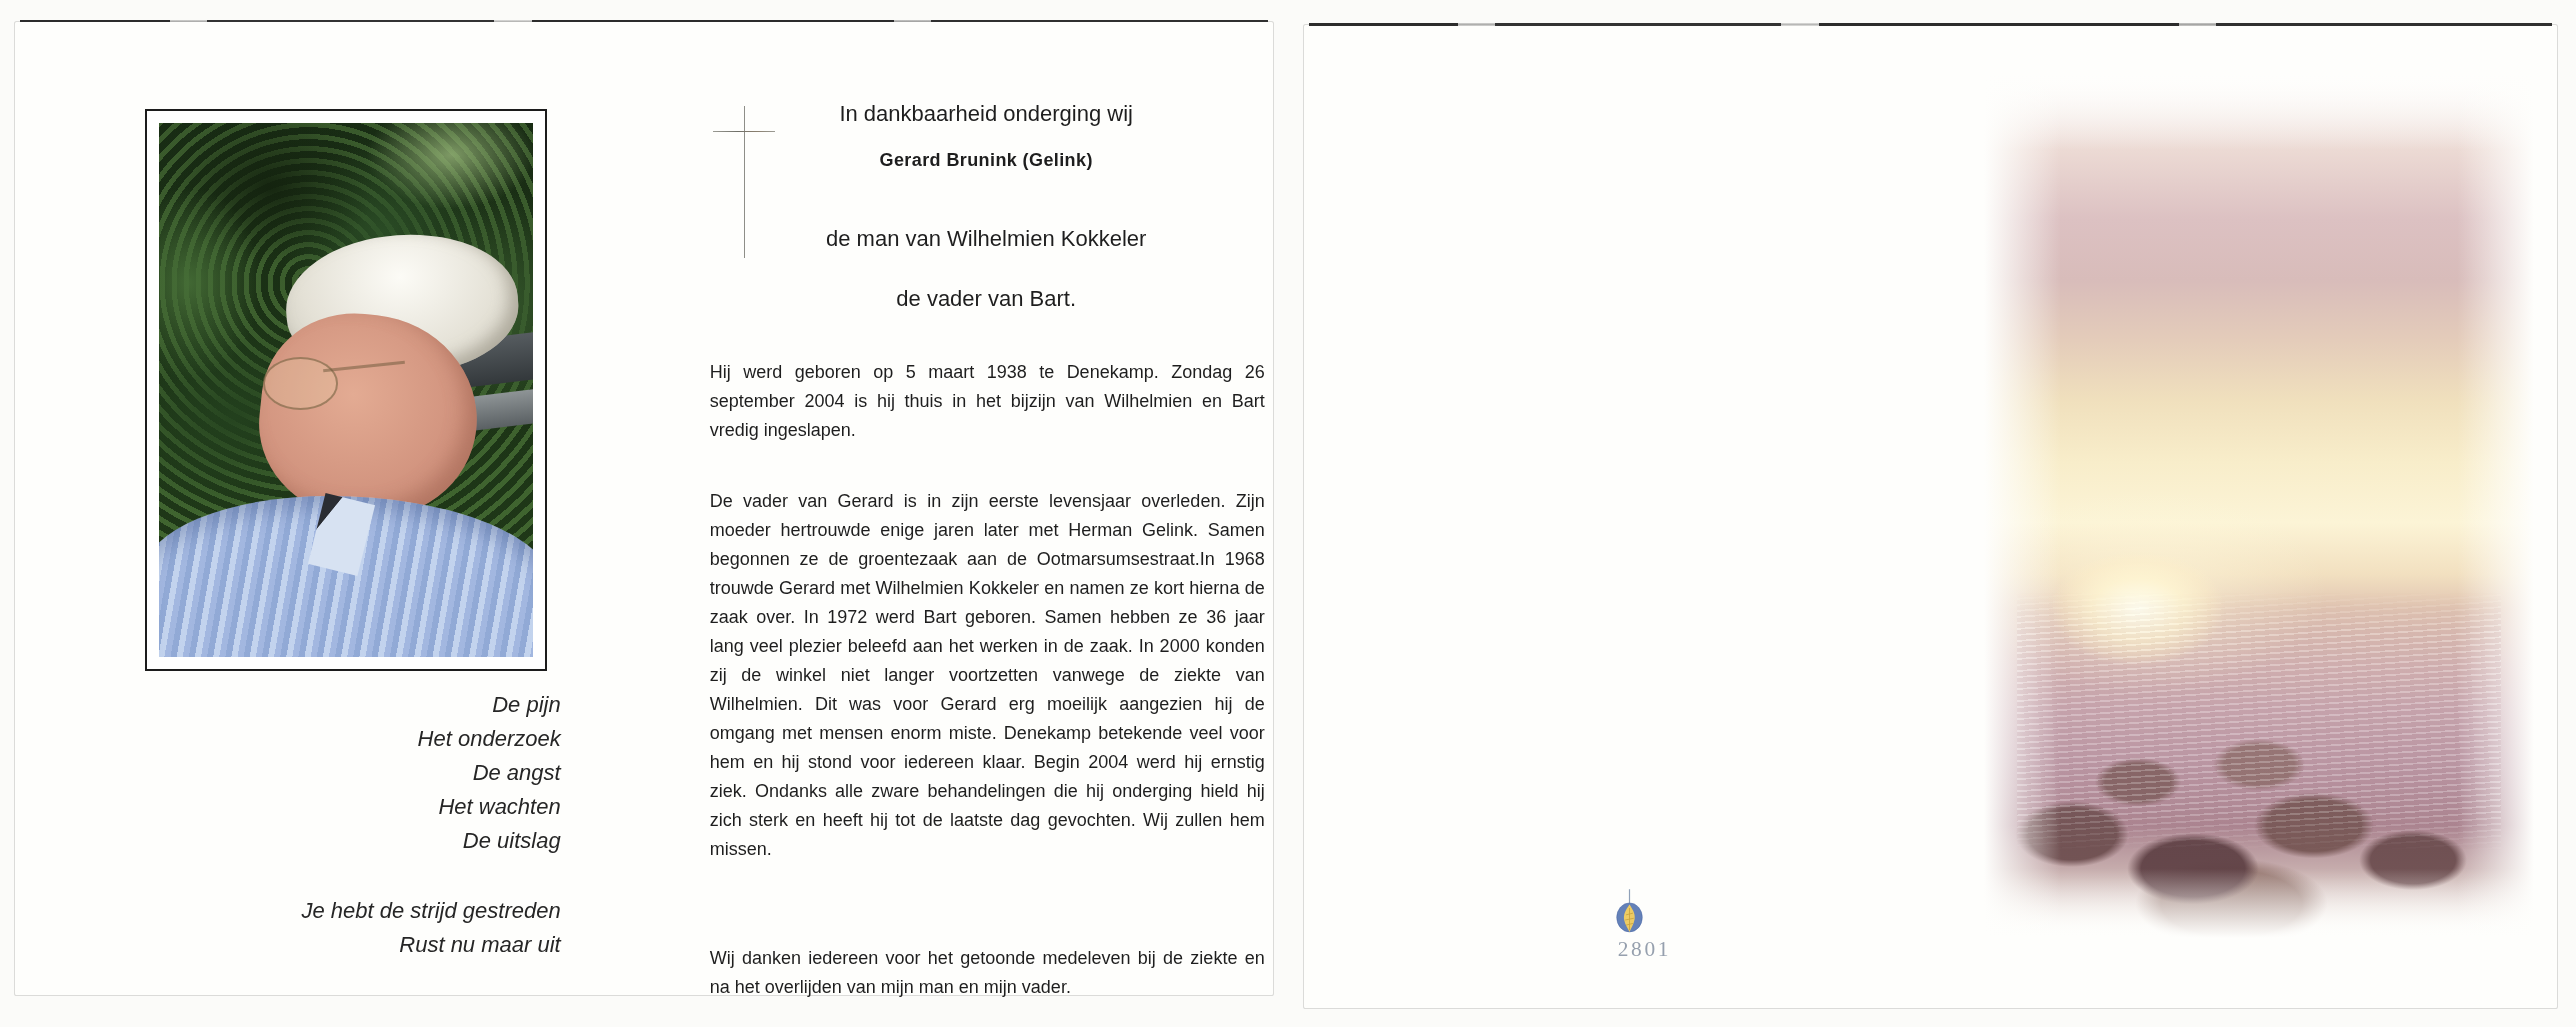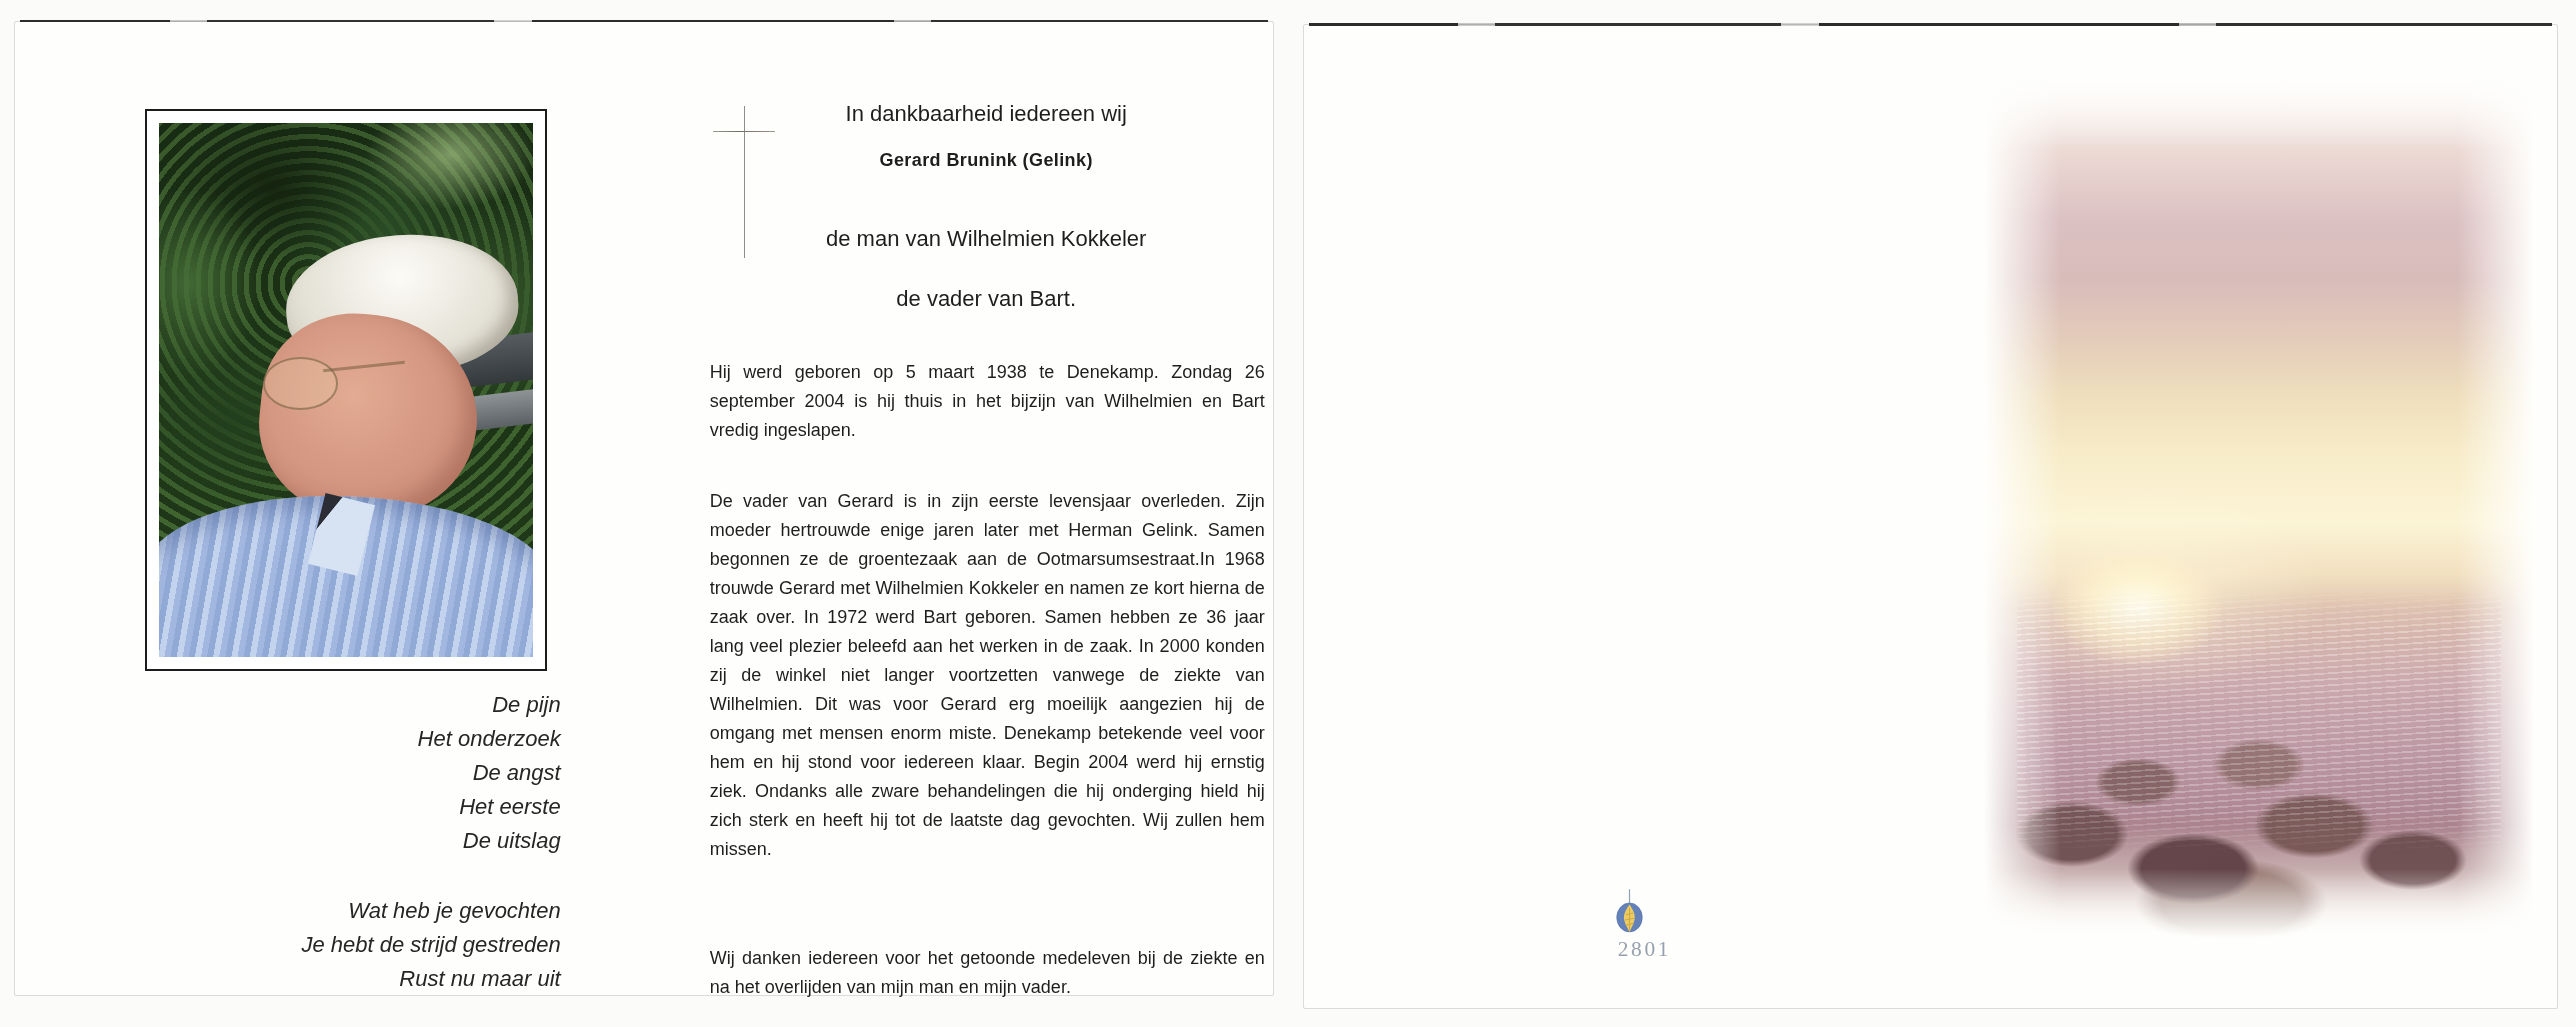--- a/index.html
+++ b/index.html
@@ -196,35 +196,34 @@
         <div class="glasses-arm"></div>
         <div class="shirt"></div>
         <div class="collar"></div>
       </div>
     </div>
 
     <div class="poem poem-1">
       <span>De pijn</span>
       <span>Het onderzoek</span>
       <span>De angst</span>
-      <span>Het eerste</span>
+      <span>Het wachten</span>
       <span>De uitslag</span>
     </div>
     <div class="poem poem-2">
-      <span>Wat heb je gevochten</span>
       <span>Je hebt de strijd gestreden</span>
       <span>Rust nu maar uit</span>
     </div>
 
     <div class="cross">
       <div class="v"></div>
       <div class="h"></div>
     </div>
 
-    <div class="m-center m-intro">In dankbaarheid iedereen wij</div>
+    <div class="m-center m-intro">In dankbaarheid onderging wij</div>
     <div class="m-center m-name">Gerard Brunink (Gelink)</div>
     <div class="m-center m-rel1">de man van Wilhelmien Kokkeler</div>
     <div class="m-center m-rel2">de vader van Bart.</div>
 
     <p class="m-par m-p1">Hij werd geboren op 5 maart 1938 te Denekamp. Zondag 26 september 2004 is hij thuis in het bijzijn van Wilhelmien en Bart vredig ingeslapen.</p>
     <p class="m-par m-p2">De vader van Gerard is in zijn eerste levensjaar overleden. Zijn moeder hertrouwde enige jaren later met Herman Gelink. Samen begonnen ze de groentezaak aan de Ootmarsumsestraat.In 1968 trouwde Gerard met Wilhelmien Kokkeler en namen ze kort hierna de zaak over. In 1972 werd Bart geboren. Samen hebben ze 36 jaar lang veel plezier beleefd aan het werken in de zaak. In 2000 konden zij de winkel niet langer voortzetten vanwege de ziekte van Wilhelmien. Dit was voor Gerard erg moeilijk aangezien hij de omgang met mensen enorm miste. Denekamp betekende veel voor hem en hij stond voor iedereen klaar. Begin 2004 werd hij ernstig ziek. Ondanks alle zware behandelingen die hij onderging hield hij zich sterk en heeft hij tot de laatste dag gevochten. Wij zullen hem missen.</p>
     <p class="m-par m-p3">Wij danken iedereen voor het getoonde medeleven bij de ziekte en na het overlijden van mijn man en mijn vader.</p>
 
   </div>
 

